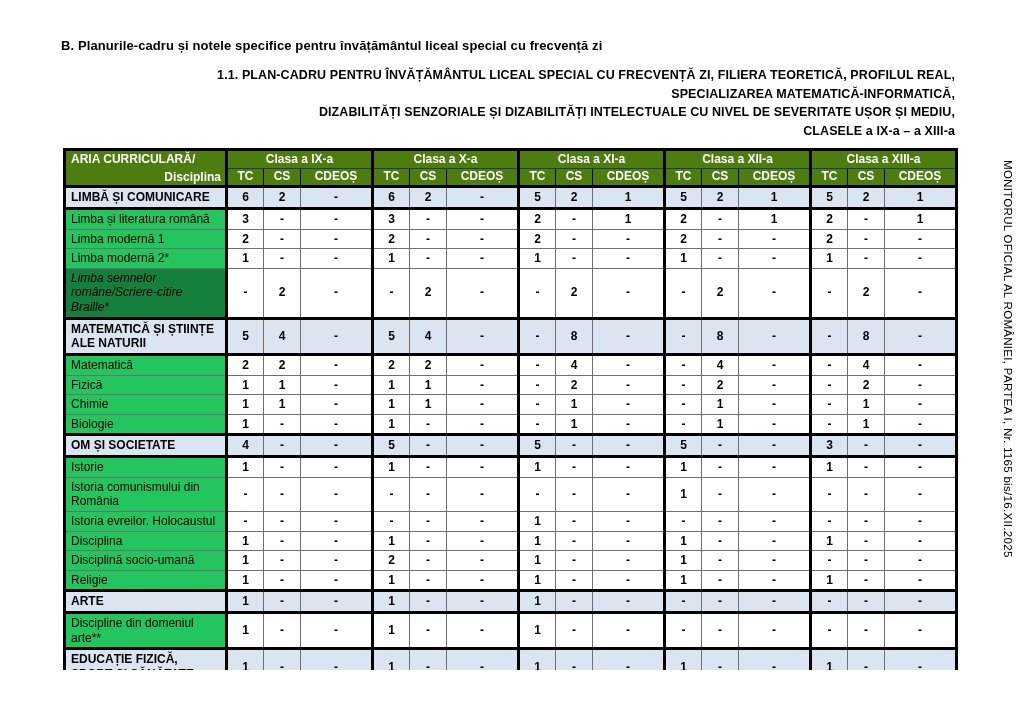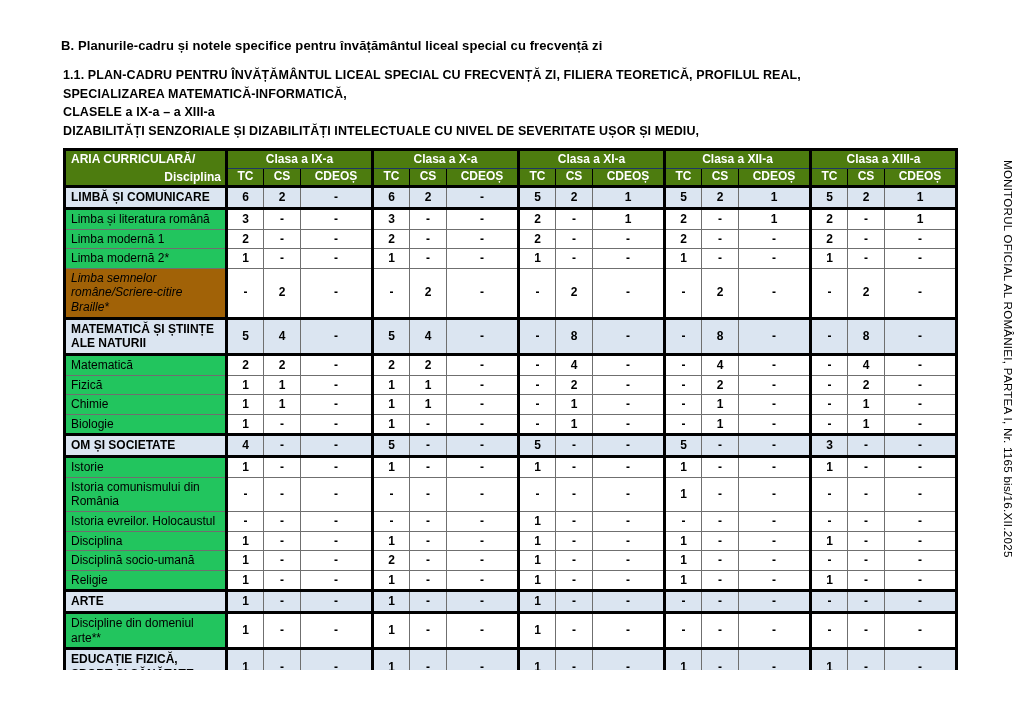--- a/index.html
+++ b/index.html
@@ -21,21 +21,21 @@
     left: 61px;
     font-size: 13px;
     font-weight: bold;
     letter-spacing: 0.1px;
   }
   .title-block {
     position: absolute;
     top: 66px;
     left: 63px;
     width: 892px;
-    text-align: left;
+    text-align: right;
     font-size: 12.5px;
     font-weight: bold;
     line-height: 1.48;
     letter-spacing: 0.1px;
   }
   table.plan {
     position: absolute;
     top: 148px;
     left: 63px;
     width: 892px;
@@ -83,21 +83,21 @@
   td.label-cell { border-right: 1px solid #15803d; }
   th.corner { border-right: 3px solid #000 !important; }
 
   tr.row-section td {
     background: #DBE5F1 !important;
     border-top: 3px solid #000;
     border-bottom: 3px solid #000;
   }
   tr.row-section td.label-cell { font-weight: bold; }
   tr.row-italic_gray td.label-cell {
-    background: #a16207;
+    background: #15803d;
     font-style: italic;
   }
   tr.row-bold td.label-cell { font-weight: bold; }
   tbody tr:last-child td { border-bottom: 3px solid #000; }
 
   .sidebar-vertical {
     position: absolute;
     top: 160px;
     right: 10px;
     writing-mode: vertical-rl;
@@ -118,22 +118,22 @@
 </head>
 <body>
 
 <div class="page">
 
   <div class="heading">B. Planurile-cadru și notele specifice pentru învățământul liceal special cu frecvență zi</div>
 
   <div class="title-block">
     <div>1.1. PLAN-CADRU PENTRU ÎNVĂȚĂMÂNTUL LICEAL SPECIAL CU FRECVENȚĂ ZI, FILIERA TEORETICĂ, PROFILUL REAL,</div>
     <div>SPECIALIZAREA MATEMATICĂ-INFORMATICĂ,</div>
+    <div>DIZABILITĂȚI SENZORIALE ȘI DIZABILITĂȚI INTELECTUALE CU NIVEL DE SEVERITATE UȘOR ȘI MEDIU,</div>
     <div>CLASELE a IX-a – a XIII-a</div>
-    <div>DIZABILITĂȚI SENZORIALE ȘI DIZABILITĂȚI INTELECTUALE CU NIVEL DE SEVERITATE UȘOR ȘI MEDIU,</div>
   </div>
 
   <table class="plan">
     <colgroup>
         <col class="c-label">
         <col class="c-tc">
         <col class="c-cs">
         <col class="c-cdeos">
         <col class="c-tc">
         <col class="c-cs">

